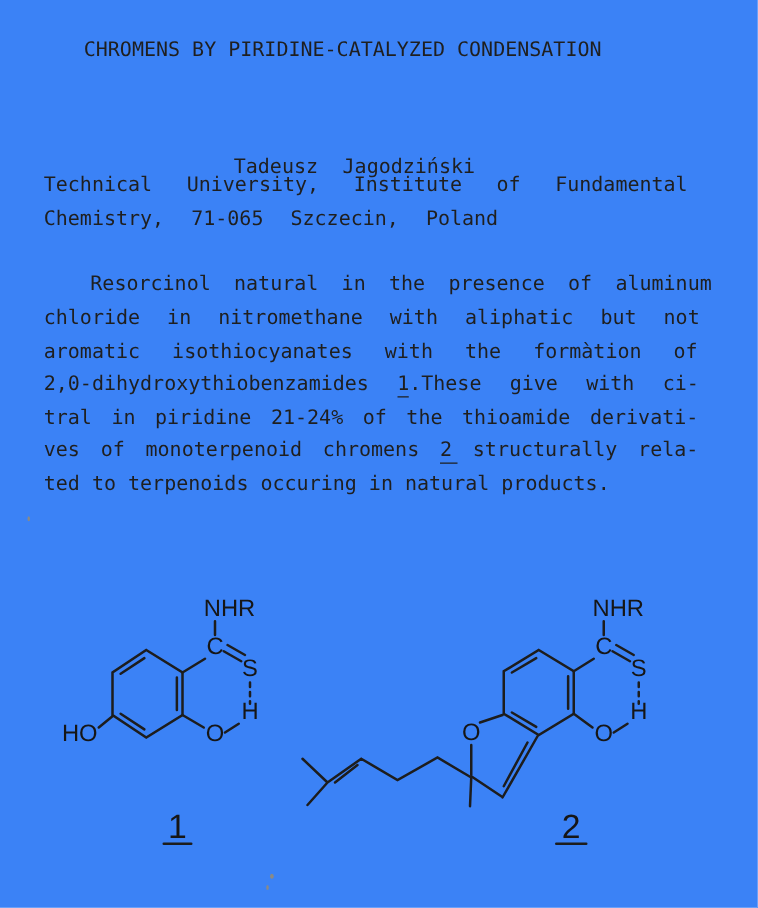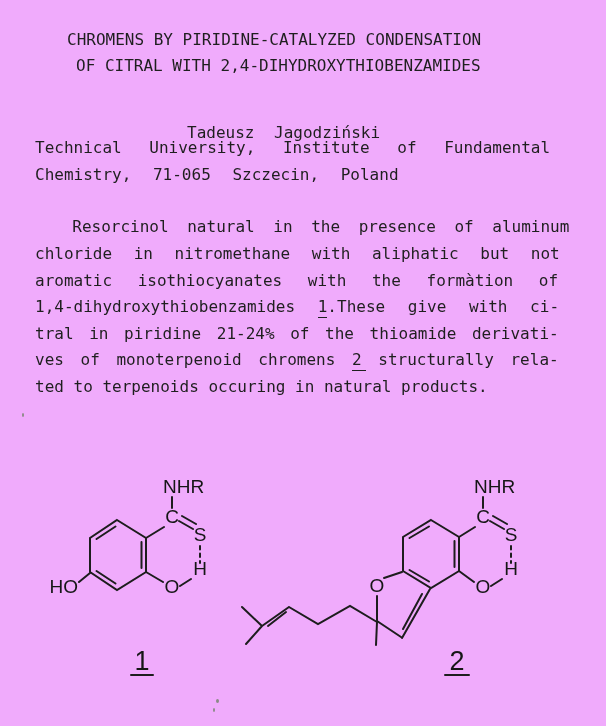--- a/index.html
+++ b/index.html
@@ -1,19 +1,19 @@
 <!DOCTYPE html>
 <html><head>
 <meta charset="utf-8">
 <style>
   html,body{margin:0;padding:0;}
   .page{
     position:relative;
     width:606px;height:726px;
-    background:#f0abfc;
+    background:#3b82f6;
     overflow:hidden;
     font-family:"DejaVu Sans Mono",monospace;
     color:#1f1f1f;
   }
   .tline{
     position:absolute;
     font-size:16px;
     line-height:19px;
     white-space:pre;
     color:#1f1f1f;
@@ -39,31 +39,30 @@
   }
   svg.struct text.biglabel{font-size:27px;}
   .artifact{position:absolute;background:#8a8a86;border-radius:50%;}
 </style>
 </head>
 <body>
 
 <div class="page">
 
   <div class="tline" style="left:67px;top:30px;">CHROMENS BY PIRIDINE-CATALYZED CONDENSATION</div>
-  <div class="tline" style="left:76px;top:56px;">OF CITRAL WITH 2,4-DIHYDROXYTHIOBENZAMIDES</div>
 
   <div class="tline" style="left:187px;top:108px;word-spacing:10px;margin-top:15px;">Tadeusz Jagodziński</div>
   <div class="tline" style="left:35px;top:138px;word-spacing:18px;">Technical University, Institute of Fundamental</div>
   <div class="tline" style="left:35px;top:165px;word-spacing:12px;">Chemistry, 71-065 Szczecin, Poland</div>
 
   <div>
     <div class="tline" style="left:35px;top:217px;word-spacing:9px;">  Resorcinol natural in the presence of aluminum</div>
     <div class="tline" style="left:35px;top:244px;word-spacing:12px;">chloride in nitromethane with aliphatic but not</div>
     <div class="tline" style="left:35px;top:271px;word-spacing:16px;">aromatic isothiocyanates with the formàtion of</div>
-    <div class="tline" style="left:35px;top:297px;word-spacing:13px;"><span>1,4-dihydroxythiobenzamides </span><span class="ref">1</span><span>.These give with ci-</span></div>
+    <div class="tline" style="left:35px;top:297px;word-spacing:13px;"><span>2,0-dihydroxythiobenzamides </span><span class="ref">1</span><span>.These give with ci-</span></div>
     <div class="tline" style="left:35px;top:324px;word-spacing:6px;">tral in piridine 21-24% of the thioamide derivati-</div>
     <div class="tline" style="left:35px;top:350px;word-spacing:7px;"><span>ves of monoterpenoid chromens </span><span class="ref2">2</span><span> structurally rela-</span></div>
     <div class="tline" style="left:35px;top:377px;">ted to terpenoids occuring in natural products.</div>
   </div>
 
   <svg class="struct" style="left:30px;top:470px;" width="200" height="220" viewBox="0 0 200 220">
 
     <path d="M87,50 L116,68 L116,102 L87,120 L60,102 L60,68 Z"></path>
 
     <path d="M111.5,72 L111.5,98 M66.5,69 L85.5,56.5 M66.5,101 L85.5,113.5"></path>

